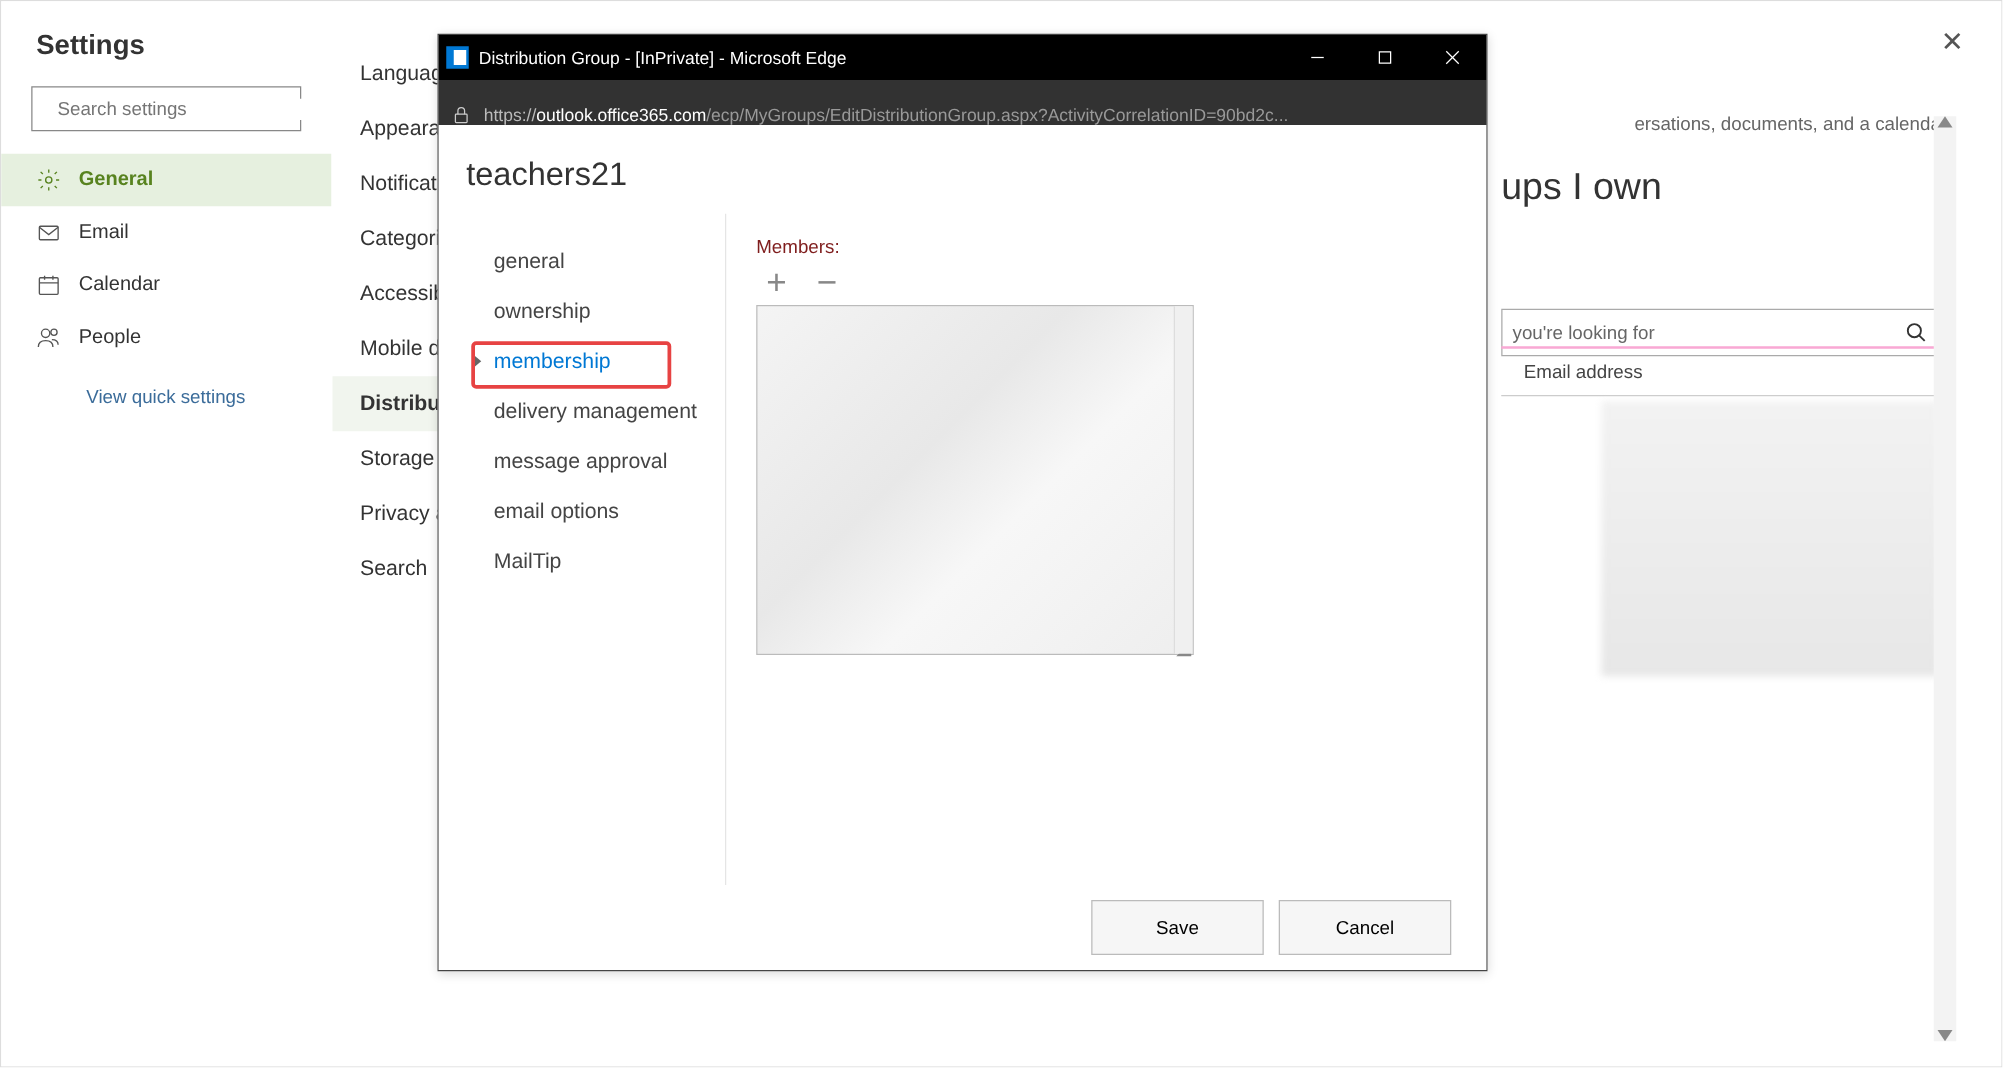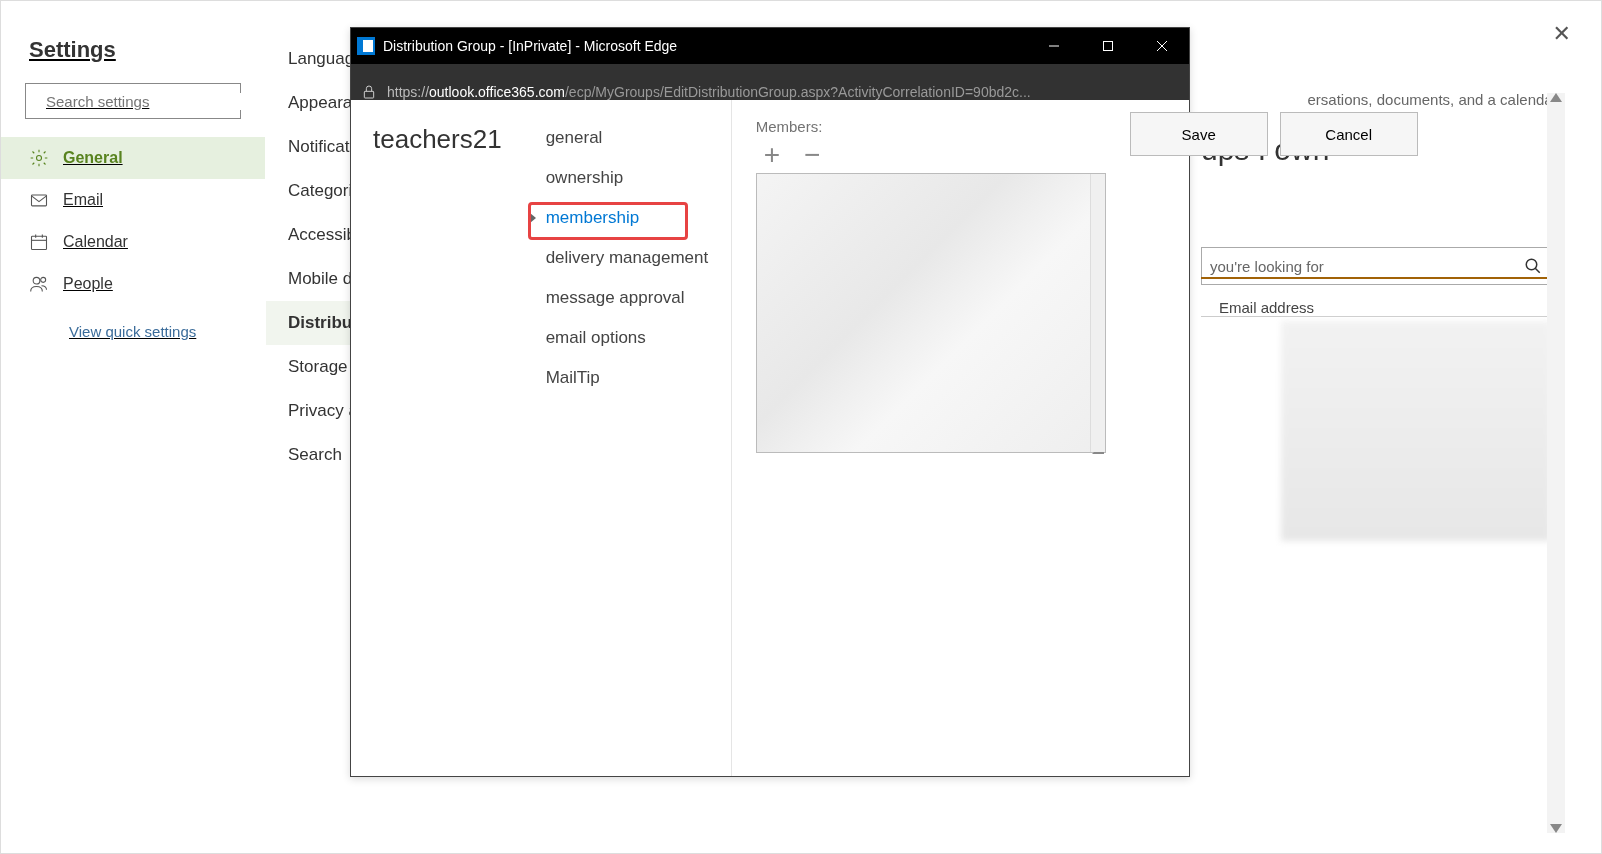--- a/index.html
+++ b/index.html
@@ -18,23 +18,22 @@
     .main-app {
       display: flex;
       width: 100%;
       height: 100%;
       border: 1px solid #ddd;
     }
     
     .sidebar-left {
       width: 265px;
       background: #fff;
-      padding-top: 36px;
+      padding-top: 22px;
       border-right: 1px solid transparent;
-      text-decoration: underline;
     }
     .settings-title {
       font-size: 22px;
       font-weight: 600;
       color: #333;
       padding-left: 28px;
       margin-bottom: 20px;
     }
     .search-box {
       margin: 0 24px 18px 24px;
@@ -169,24 +168,24 @@
     .right-search-row span {
       color: #666;
       font-size: 15px;
     }
     .right-table-header {
       position: absolute;
       left: 700px;
       top: 276px;
       right: 50px;
       height: 40px;
-      border-top: 2px solid #a16207;
+      border-top: 2px solid #f9a8d4;
       border-bottom: 1px solid #ccc;
       display: flex;
-      align-items: flex-end;
+      align-items: center;
       padding-left: 18px;
       font-size: 15px;
       color: #444;
     }
     .right-scrollbar {
       position: absolute;
       right: 36px;
       top: 92px;
       width: 18px;
       bottom: 20px;
@@ -280,20 +279,21 @@
     .popup-addressbar .url-host {
       color: #fff;
     }
     .popup-addressbar .url-path {
       color: #999;
     }
     .popup-content {
       flex: 1;
       background: #fff;
       display: flex;
+      flex-direction: column;
     }
     .popup-group-title {
       font-size: 26px;
       font-weight: 300;
       color: #333;
       padding: 24px 0 16px 22px;
     }
     .popup-body {
       flex: 1;
       display: flex;
@@ -337,21 +337,21 @@
       border: 3px solid #e74343;
       border-radius: 4px;
       pointer-events: none;
     }
     .popup-main {
       flex: 1;
       padding: 18px 24px;
     }
     .members-label {
       font-size: 15px;
-      color: #737373;
+      color: #7f1d1d;
       margin-bottom: 10px;
     }
     .member-actions {
       display: flex;
       gap: 24px;
       margin-bottom: 8px;
       padding-left: 8px;
     }
     .member-actions .act {
       font-size: 28px;

